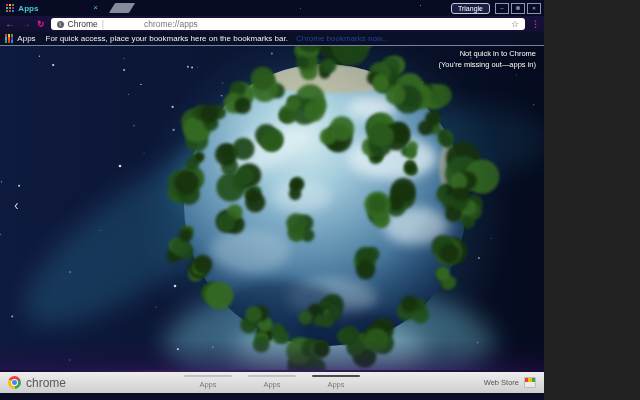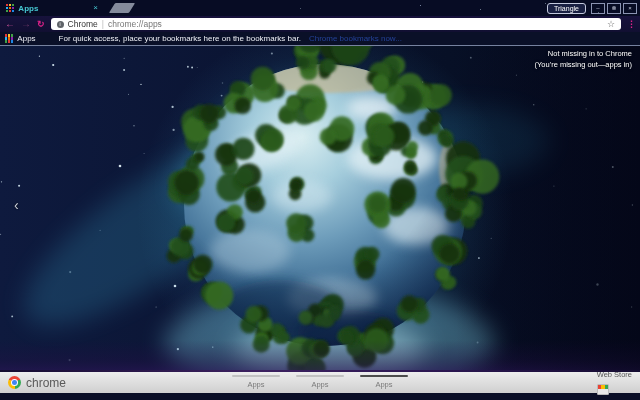--- a/index.html
+++ b/index.html
@@ -1,16 +1,16 @@
 <!DOCTYPE html>
 <html><head>
 <meta charset="utf-8">
 <style>
   html,body{margin:0;padding:0;background:#222;}
-  .stage{position:relative;width:640px;height:400px;overflow:hidden;
+  .stage{position:relative;width:544px;height:400px;overflow:hidden;
          font-family:"Liberation Sans",sans-serif;background:#000000;user-select:none;}
 
   
   .tabstrip{position:relative;height:16px;background:#070c24;display:flex;align-items:center;}
   .frame-stars{position:absolute;left:420px;top:5px;width:1px;height:1px;background:#cfe2ff;opacity:.55;
     box-shadow:60px 4px 0 #bcd, 125px -2px 0 #abc, -120px 3px 0 #89a, 178px 7px 0 #9ab;}
   .tab{display:flex;align-items:center;height:16px;width:92px;padding:0 6px;gap:4px;}
   .appsgrid{display:grid;grid-template-columns:repeat(3,2.4px);grid-auto-rows:2.4px;gap:.6px;flex:none;}
   .appsgrid i{display:block;}
   .appsgrid i:nth-child(1){background:#e53935}.appsgrid i:nth-child(2){background:#fbc02d}
@@ -31,29 +31,29 @@
 
   
   .toolbar{height:16px;background:linear-gradient(#17123c,#110f32);display:flex;align-items:center;
            padding:0 5px;gap:6px;}
   .navbtn{font-size:10px;line-height:10px;cursor:pointer;}
   .back{color:#d6569e;} .fwd{color:#6e3a68;} .reload{color:#e0218a;font-weight:bold;font-size:9px;}
   .omnibox{flex:1;height:12px;background:#fff;border-radius:3px;display:flex;align-items:center;
            gap:4px;padding:0 6px;font-size:8.5px;cursor:text;}
   .pageinfo{width:7px;height:7px;border-radius:50%;background:#5f6368;color:#fff;font-size:5px;
             line-height:7px;text-align:center;flex:none;cursor:pointer;}
-  .chip{color:#333;} .chipsep{color:#bbb;} .url{color:#777;}
+  .chip{color:#333;} .chipsep{color:#bbb;} .url{color:#777;margin-left:36px;}
   .star{margin-left:auto;color:#666;font-size:9px;line-height:9px;cursor:pointer;}
   .menu{color:#e0218a;font-size:9px;line-height:9px;font-weight:bold;width:8px;text-align:center;cursor:pointer;}
 
   
   .bookmarks{height:13px;background:#0a1028;border-bottom:1px solid #76829f;display:flex;
              align-items:center;gap:4px;padding:0 5px;font-size:8px;color:#eef0f6;}
   .bm-apps{display:flex;align-items:center;gap:4px;cursor:pointer;}
-  .bm-msg{margin-left:19px;text-align:center;}
+  .bm-msg{margin-left:6px;text-align:center;}
   .bm-import{margin-left:4px;color:#2f57c8;opacity:.7;cursor:pointer;}
 
   
   .content{position:relative;height:324px;overflow:hidden;}
   .content svg{position:absolute;inset:0;display:block;}
   .signin{position:absolute;top:3px;right:8px;text-align:right;color:#fff;font-size:7.5px;
           line-height:1.4;text-shadow:0 0 3px rgba(0,0,0,.7);}
   .chevron{position:absolute;left:14px;top:152px;color:#cdd2dd;font-size:14px;line-height:14px;
            cursor:pointer;text-shadow:0 0 2px #000;}
 
@@ -67,21 +67,21 @@
     background:conic-gradient(from -60deg,#ea4335 0 120deg,#34a853 120deg 240deg,#fbbc05 240deg 360deg);}
   .chrome-logo:before{content:"";position:absolute;left:3px;top:3px;width:7px;height:7px;
     border-radius:50%;background:#fff;}
   .chrome-logo:after{content:"";position:absolute;left:4.2px;top:4.2px;width:4.6px;height:4.6px;
     border-radius:50%;background:#4285f4;}
   .brand-name{font-size:12px;color:#5a5a5a;}
   .pages{position:absolute;left:50%;top:3px;transform:translateX(-50%);display:flex;gap:16px;}
   .page{width:48px;text-align:center;font-size:7.5px;color:#7a7a7a;cursor:pointer;}
   .page .bar{height:2px;background:#c2c2c2;margin-bottom:3px;border-radius:1px;}
   .page.active .bar{background:#4c4c4c;}
-  .webstore{margin-left:auto;display:flex;align-items:flex-start;gap:5px;font-size:7.5px;color:#555;cursor:pointer;flex-direction:column;}
+  .webstore{margin-left:auto;display:flex;align-items:center;gap:5px;font-size:7.5px;color:#555;cursor:pointer;}
   .ws-icon{width:10px;height:9px;border-radius:1px;overflow:hidden;background:#f4f4f4;
     border:.5px solid #bbb;display:flex;flex-direction:column;flex:none;}
   .ws-icon .awning{height:4px;background:linear-gradient(90deg,#ea4335 0 34%,#fbbc05 34% 67%,#34a853 67% 100%);}
   .ws-icon .body{flex:1;background:#e9e9e9;}
 
   .bottom-strip{height:7px;background:#0a0e26;}
 </style>
 </head>
 <body>
 
@@ -501,21 +501,21 @@
           <circle cx="444.9" cy="93.9" r="4.6" fill="#1f4416" opacity="0.92" filter="url(#b2)"></circle>
           <circle cx="462.6" cy="147.2" r="6.9" fill="#16330f" opacity="0.92" filter="url(#b2)"></circle>
           <circle cx="467.5" cy="134.8" r="9.6" fill="#16330f" opacity="0.92" filter="url(#b2)"></circle>
           <circle cx="458.9" cy="135.3" r="8.5" fill="#356b22" opacity="0.92" filter="url(#b2)"></circle>
           <circle cx="459.0" cy="147.9" r="6.6" fill="#16330f" opacity="0.92" filter="url(#b2)"></circle>
         </g>
   <rect x="0" y="294" width="640" height="30" fill="url(#gBottom)"></rect>
   <rect x="455" y="0" width="185" height="324" fill="url(#gRight)"></rect>
       </svg>
     <div class="signin">
-      <div>Not missing in to Chrome</div>
+      <div>Not quick in to Chrome</div>
       <div>(You're missing out—apps in)</div>
     </div>
     <div class="chevron">‹</div>
   </div>
 
   <div class="purple-line"></div>
 
   <div class="launcher">
     <div class="brand">
       <span class="chrome-logo"></span>

